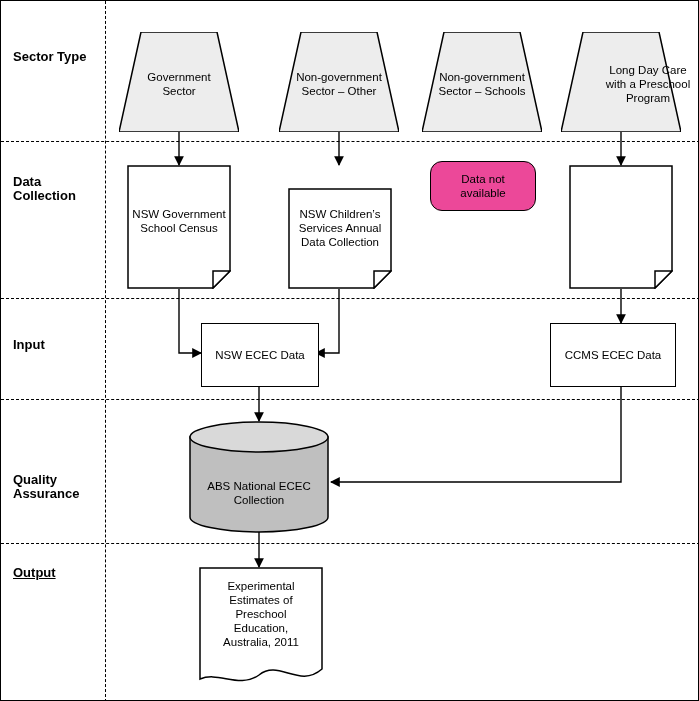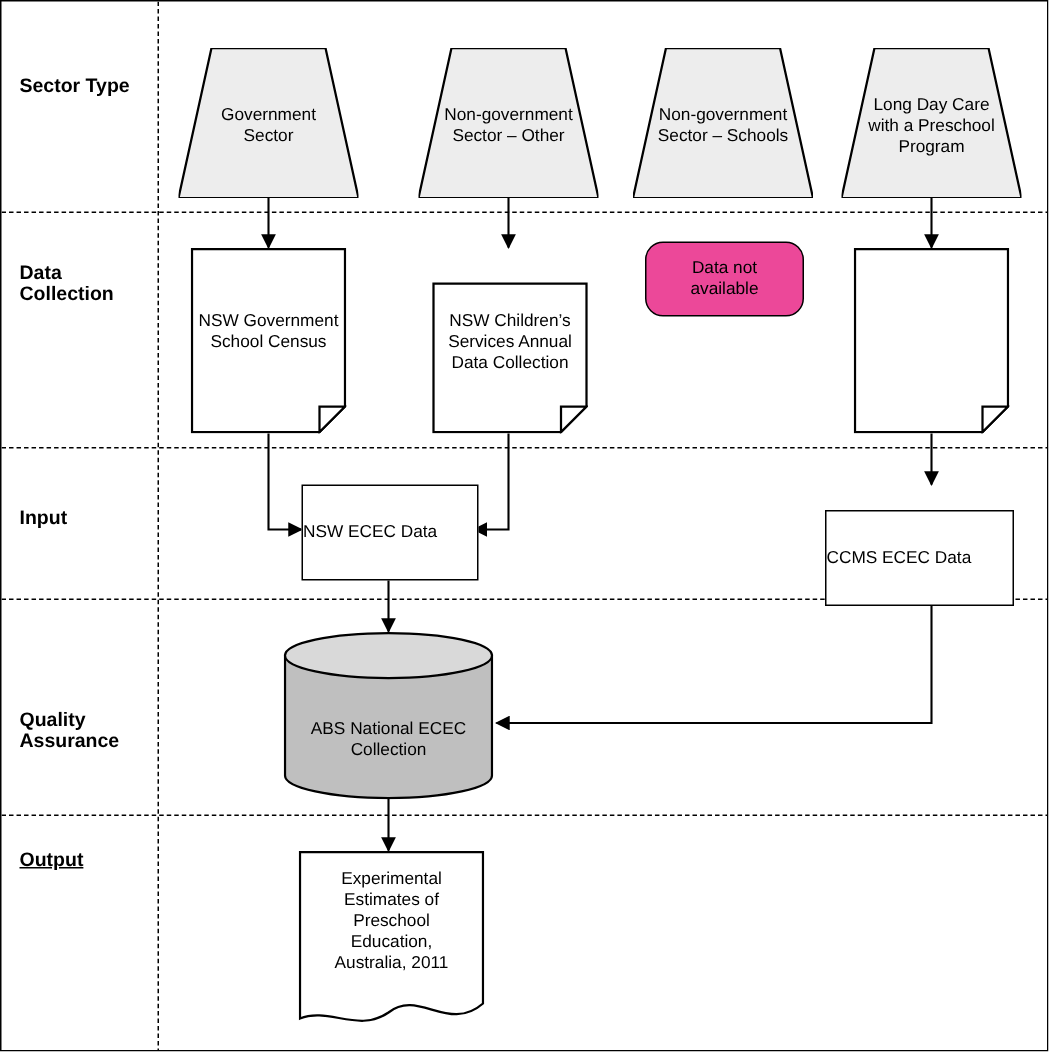--- a/index.html
+++ b/index.html
@@ -83,20 +83,21 @@
     align-items: center;
     justify-content: center;
   }
   
   .prect {
     position: absolute;
     border: 1.5px solid #000000;
     background: #ffffff;
     display: flex;
     align-items: center;
+    justify-content: center;
   }
   
   .cyl { position: absolute; }
   .cyl svg { position: absolute; left: 0; top: 0; }
   .cyl .label {
     position: absolute;
     left: 14px;
     width: 112px;
     top: 58px;
     text-align: center;
@@ -175,21 +176,21 @@
       <polygon points="22,0 98,0 120,100 0,100" fill="#EDEDED" stroke="#000000" stroke-width="1.5"></polygon>
     </svg>
     <div class="label node-text">Non-government
 Sector – Schools</div>
   </div>
 
   <div class="trap" style="left:560px; top:31px;">
     <svg width="120" height="100" viewBox="0 0 120 100">
       <polygon points="22,0 98,0 120,100 0,100" fill="#EDEDED" stroke="#000000" stroke-width="1.5"></polygon>
     </svg>
-    <div class="label node-text" style="top:31px;">Long Day Care
+    <div class="label node-text" style="top:31px;margin-left:27px;">Long Day Care
 with a Preschool
 Program</div>
   </div>
 
   <div class="doc" style="left:126px; top:164px; width:104px; height:124px;">
     <svg width="104" height="124" viewBox="0 0 104 124">
       <path d="M1,1 H103 V106 L86,123 H1 Z" fill="#ffffff" stroke="#000000" stroke-width="1.5"></path>
       <path d="M103,106 L86,106 L86,123 Z" fill="#ffffff" stroke="#000000" stroke-width="1.5"></path>
     </svg>
     <div class="label node-text" style="left:4px; width:96px; top:42px;">NSW Government
@@ -215,21 +216,21 @@
     <svg width="104" height="124" viewBox="0 0 104 124">
       <path d="M1,1 H103 V106 L86,123 H1 Z" fill="#ffffff" stroke="#000000" stroke-width="1.5"></path>
       <path d="M103,106 L86,106 L86,123 Z" fill="#ffffff" stroke="#000000" stroke-width="1.5"></path>
     </svg>
   </div>
 
   <div class="prect" style="left:200px; top:322px; width:116px; height:62px;">
     <div class="node-text">NSW ECEC Data</div>
   </div>
 
-  <div class="prect" style="left:549px; top:322px; width:124px; height:62px;margin-top:17px;">
+  <div class="prect" style="left:549px; top:322px; width:124px; height:62px;">
     <div class="node-text">CCMS ECEC Data</div>
   </div>
 
   <div class="cyl" style="left:188px; top:420px; width:140px; height:112px;">
     <svg width="140" height="112" viewBox="0 0 140 112">
       <path d="M1,16 V96 A69,15 0 0 0 139,96 V16 Z" fill="#BFBFBF" stroke="#000000" stroke-width="1.5"></path>
       <ellipse cx="70" cy="16" rx="69" ry="15" fill="#D9D9D9" stroke="#000000" stroke-width="1.5"></ellipse>
     </svg>
     <div class="label node-text">ABS National ECEC
 Collection</div>

